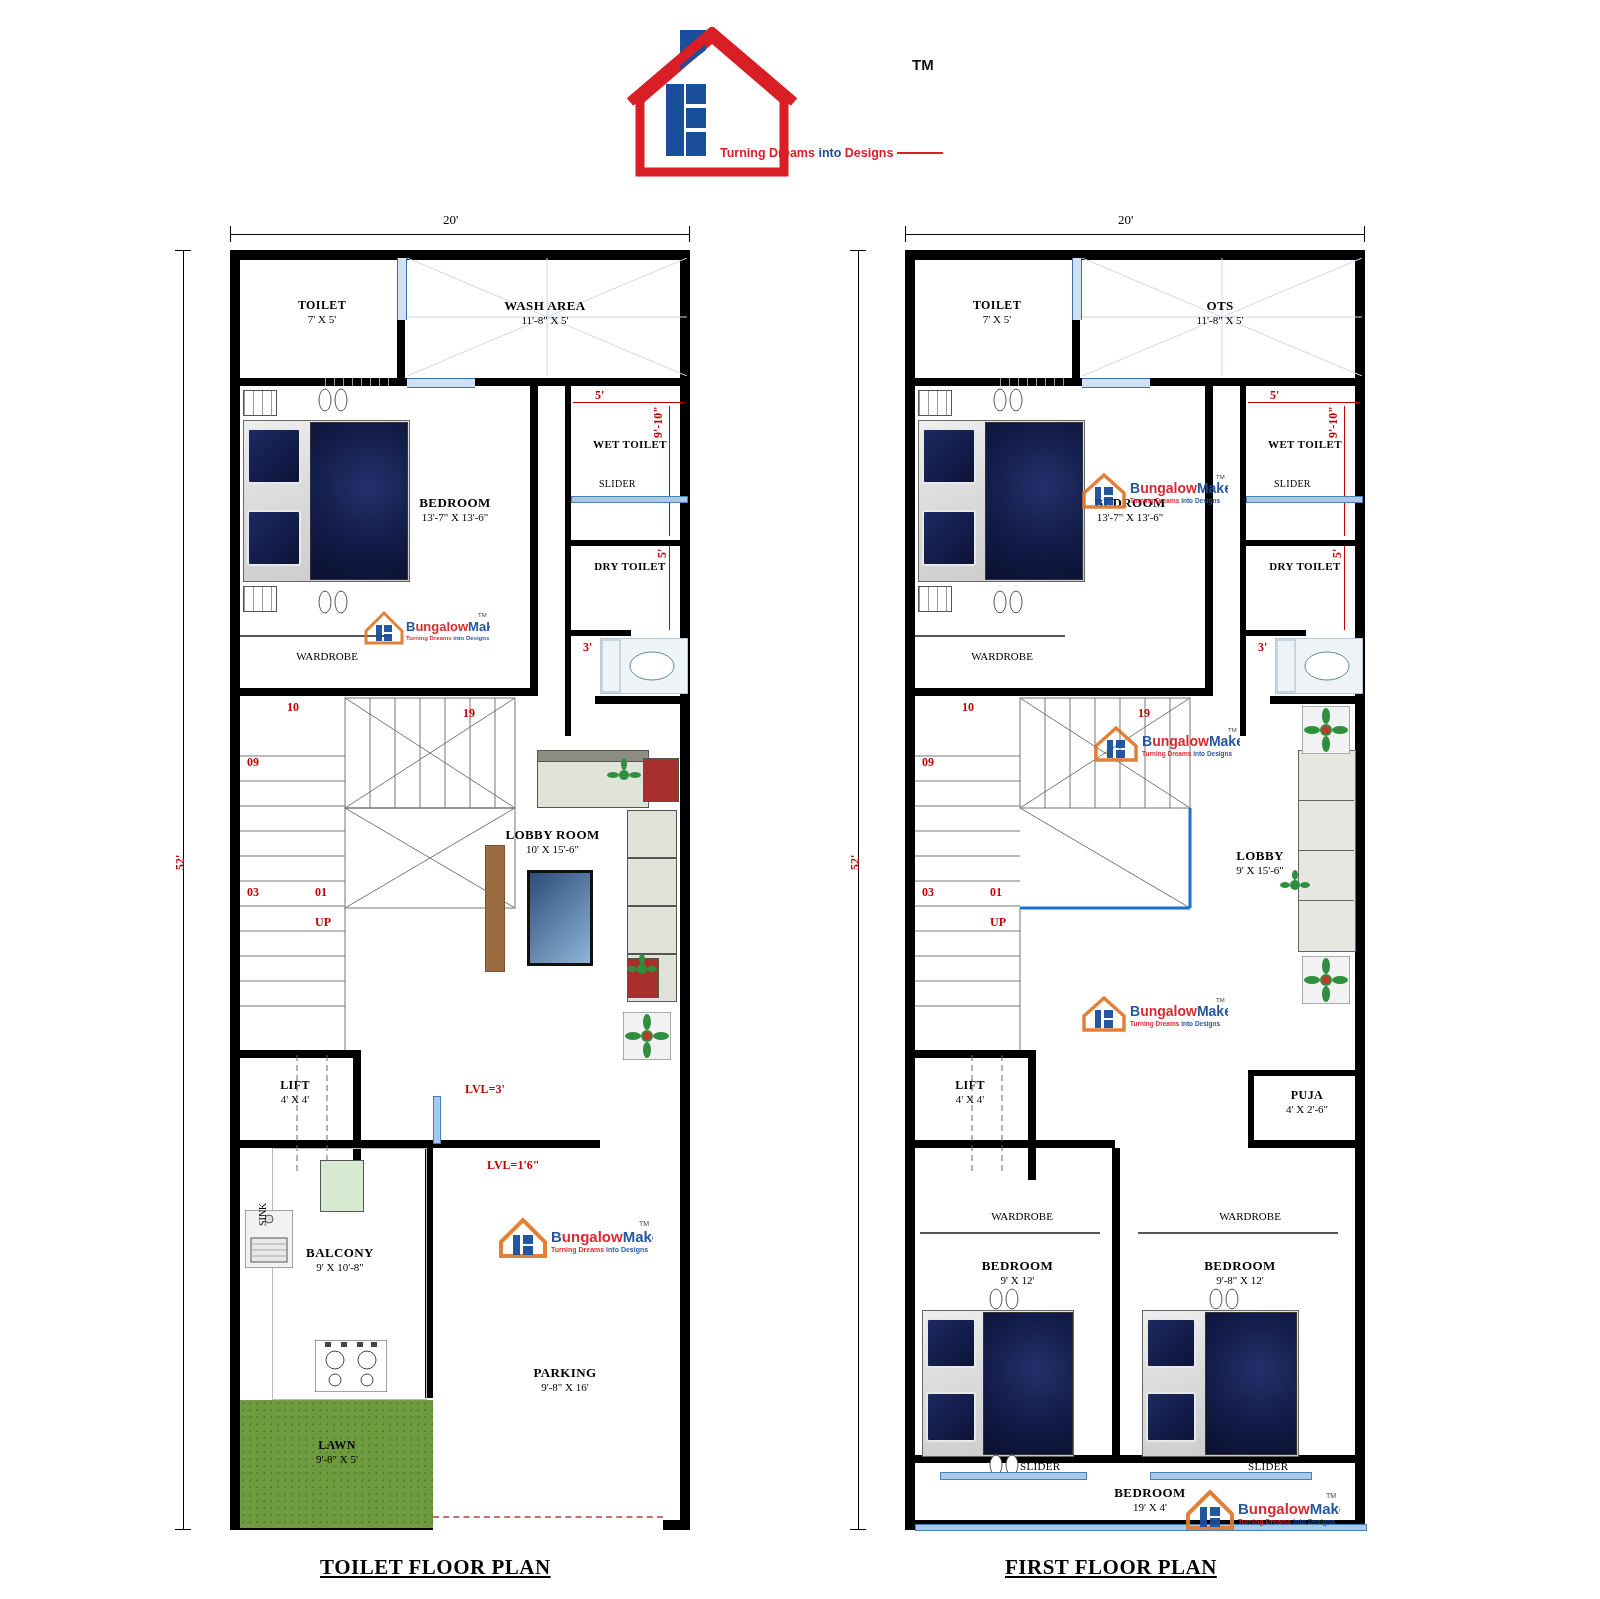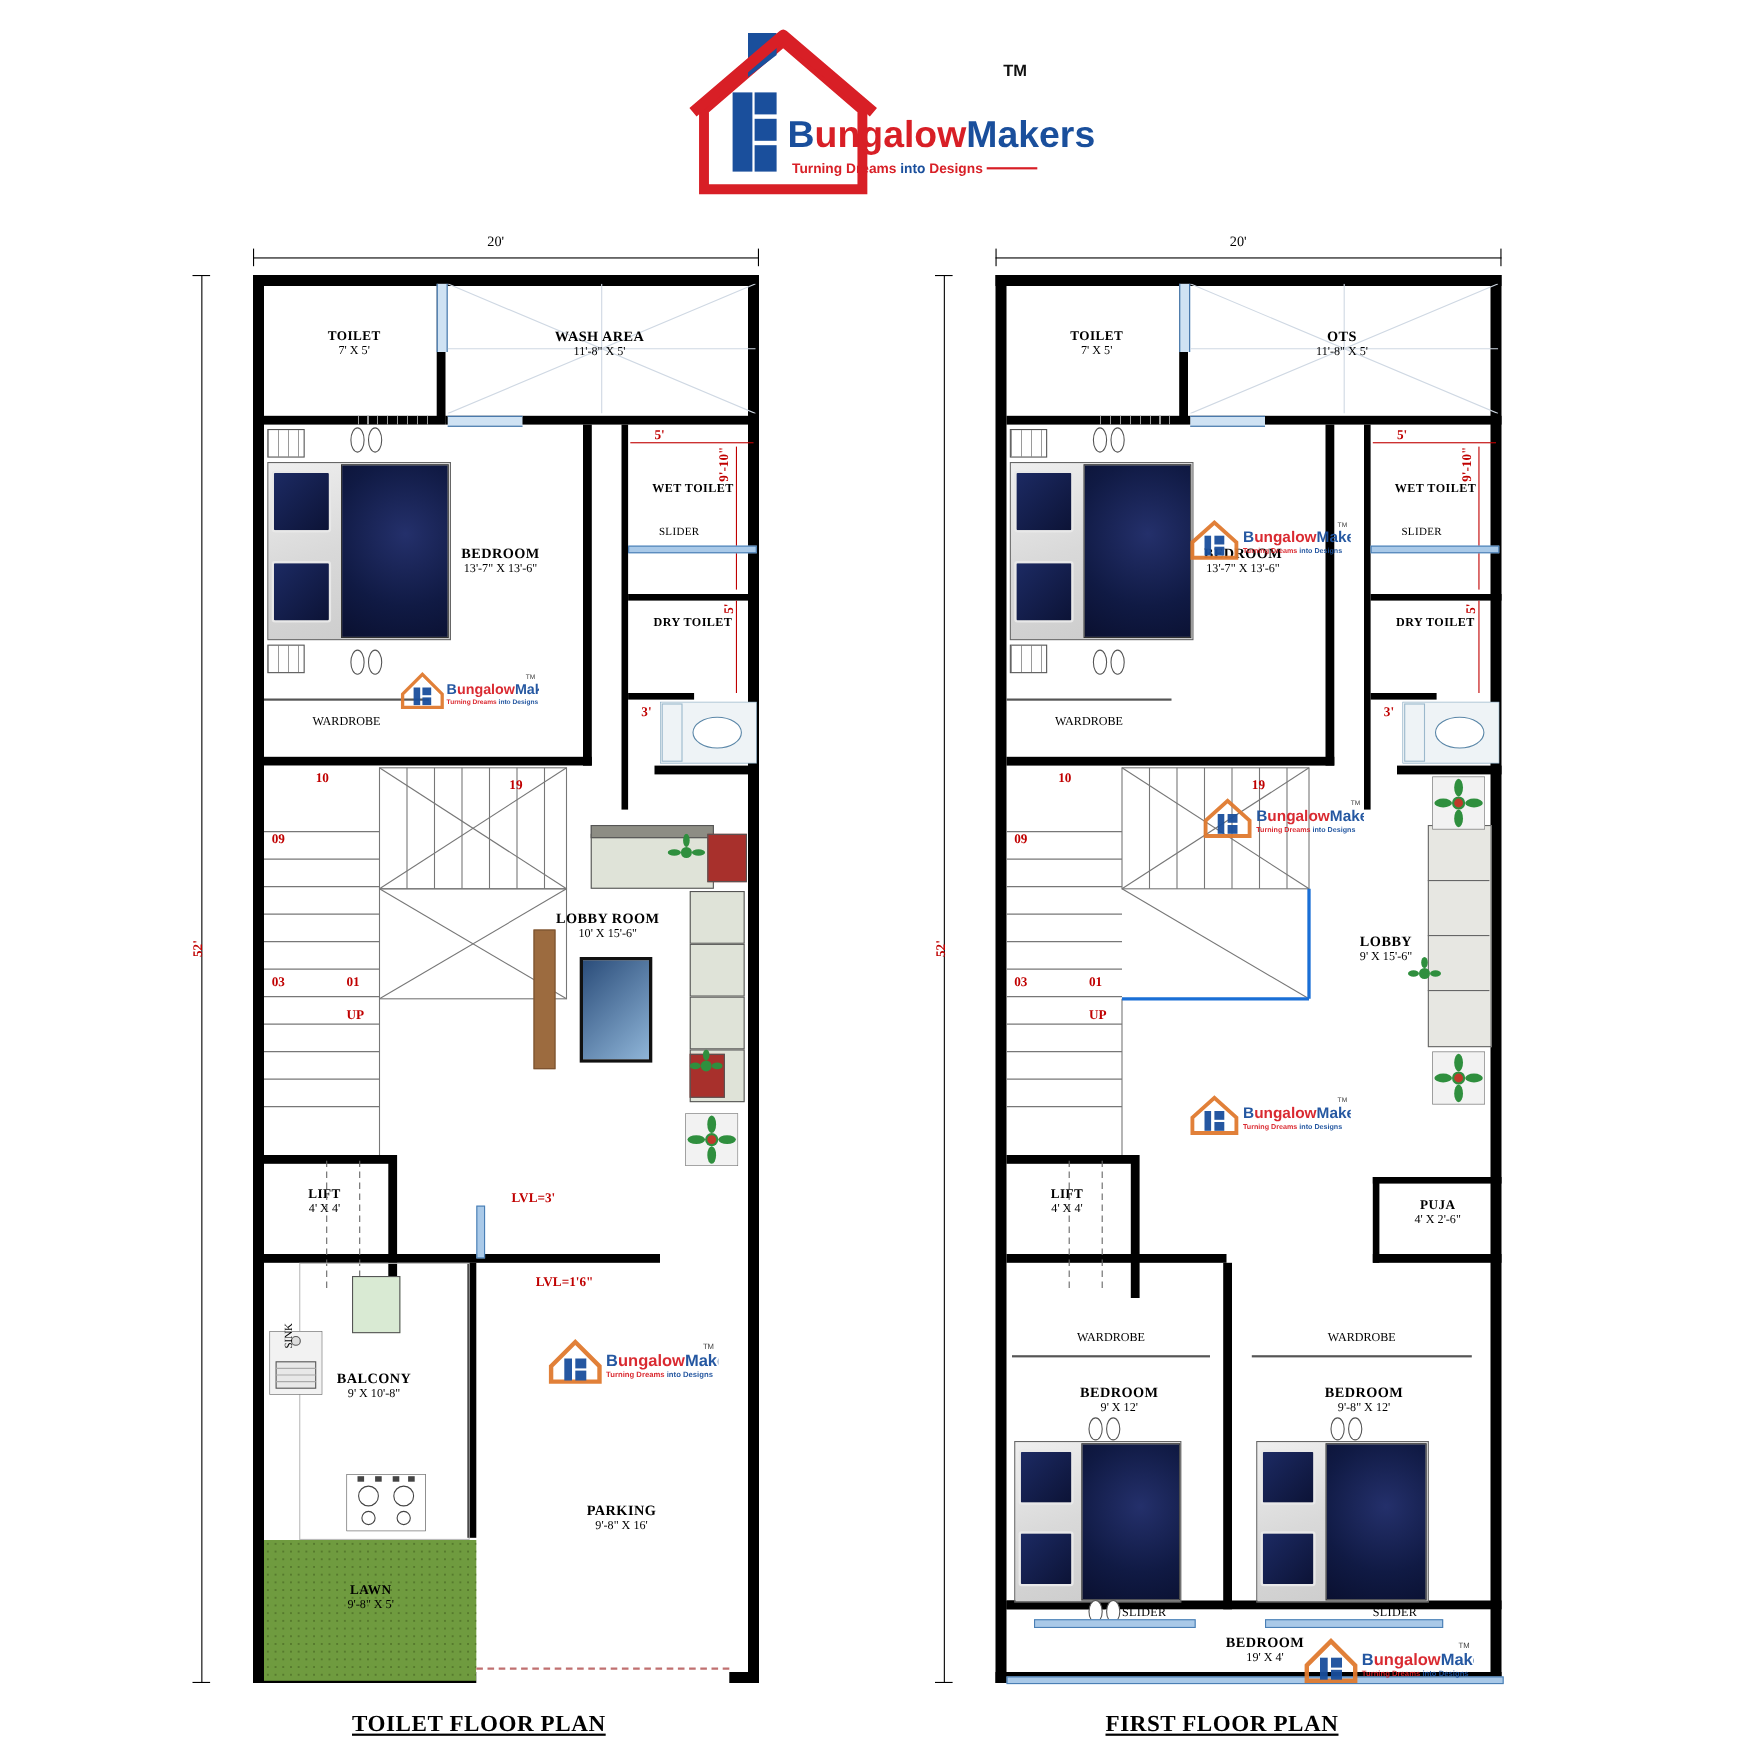--- a/index.html
+++ b/index.html
@@ -25,38 +25,35 @@
   .tv{position:absolute;background:linear-gradient(135deg,#2b4d7a,#8fb5d8);border:3px solid #111;}
   .logo-wm{position:absolute;opacity:.95;}
   .lbl-s{font-size:11px;}
   .door{position:absolute;border:1px solid #7a5230;background:#9c6b3f;}
   .dimline{position:absolute;background:#000;}
   .dimlinered{position:absolute;background:#c00000;}
   .tick{position:absolute;background:#000;}
   .sliderlbl{position:absolute;font-size:10px;color:#000;letter-spacing:.3px;}
   .slbar{position:absolute;background:#a9c9e8;border:1px solid #4a7fb5;}
   .cab{position:absolute;background:#e7e7e2;border:1px solid #666;}
-  .wr{position:absolute;text-align:center;font-size:11px;}
+  .wr{position:absolute;text-align:center;font-size:11px;padding-left:12px;}
 </style>
 </head>
 <body>
 
 <div class="abs" style="left:620px;top:22px;width:360px;height:170px;">
   <svg width="340" height="160" viewBox="0 0 340 160" style="position:absolute;left:0;top:0;">
     <path d="M20 78 L92 16 L164 78 L164 150 L20 150 Z" fill="none" stroke="#d81f26" stroke-width="9"></path>
     <path d="M60 48 L60 8 L86 8 L86 28 Z" fill="#1a4f9c"></path>
     <rect x="46" y="62" width="18" height="72" fill="#1a4f9c"></rect>
     <rect x="66" y="62" width="20" height="20" fill="#1a4f9c"></rect>
     <rect x="66" y="86" width="20" height="20" fill="#1a4f9c"></rect>
     <rect x="66" y="110" width="20" height="24" fill="#1a4f9c"></rect>
     <path d="M10 80 L92 10 L174 80" fill="none" stroke="#d81f26" stroke-width="10" stroke-linejoin="round"></path>
   </svg>
-  <div class="abs" style="left:96px;top:82px;font-family:'Liberation Sans',sans-serif;font-size:34px;font-weight:bold;white-space:nowrap;">
-    <span style="color:#1a4f9c;">B</span><span style="color:#d81f26;">ungalow</span><span style="color:#1a4f9c;">Makers</span>
-  </div>
   <div class="abs" style="left:292px;top:34px;font-family:'Liberation Sans',sans-serif;font-size:15px;font-weight:bold;color:#111;">TM</div>
   <div class="abs" style="left:100px;top:124px;font-family:'Liberation Sans',sans-serif;font-size:12.5px;font-weight:bold;white-space:nowrap;">
     <span style="color:#d81f26;">Turning Dreams</span>
     <span style="color:#1a4f9c;">into</span>
     <span style="color:#d81f26;">Designs</span>
     <span style="display:inline-block;width:46px;height:2px;background:#d81f26;vertical-align:3px;"></span>
   </div>
 </div>
 
 <div class="abs" style="left:175px;top:210px;width:545px;height:1340px;">

